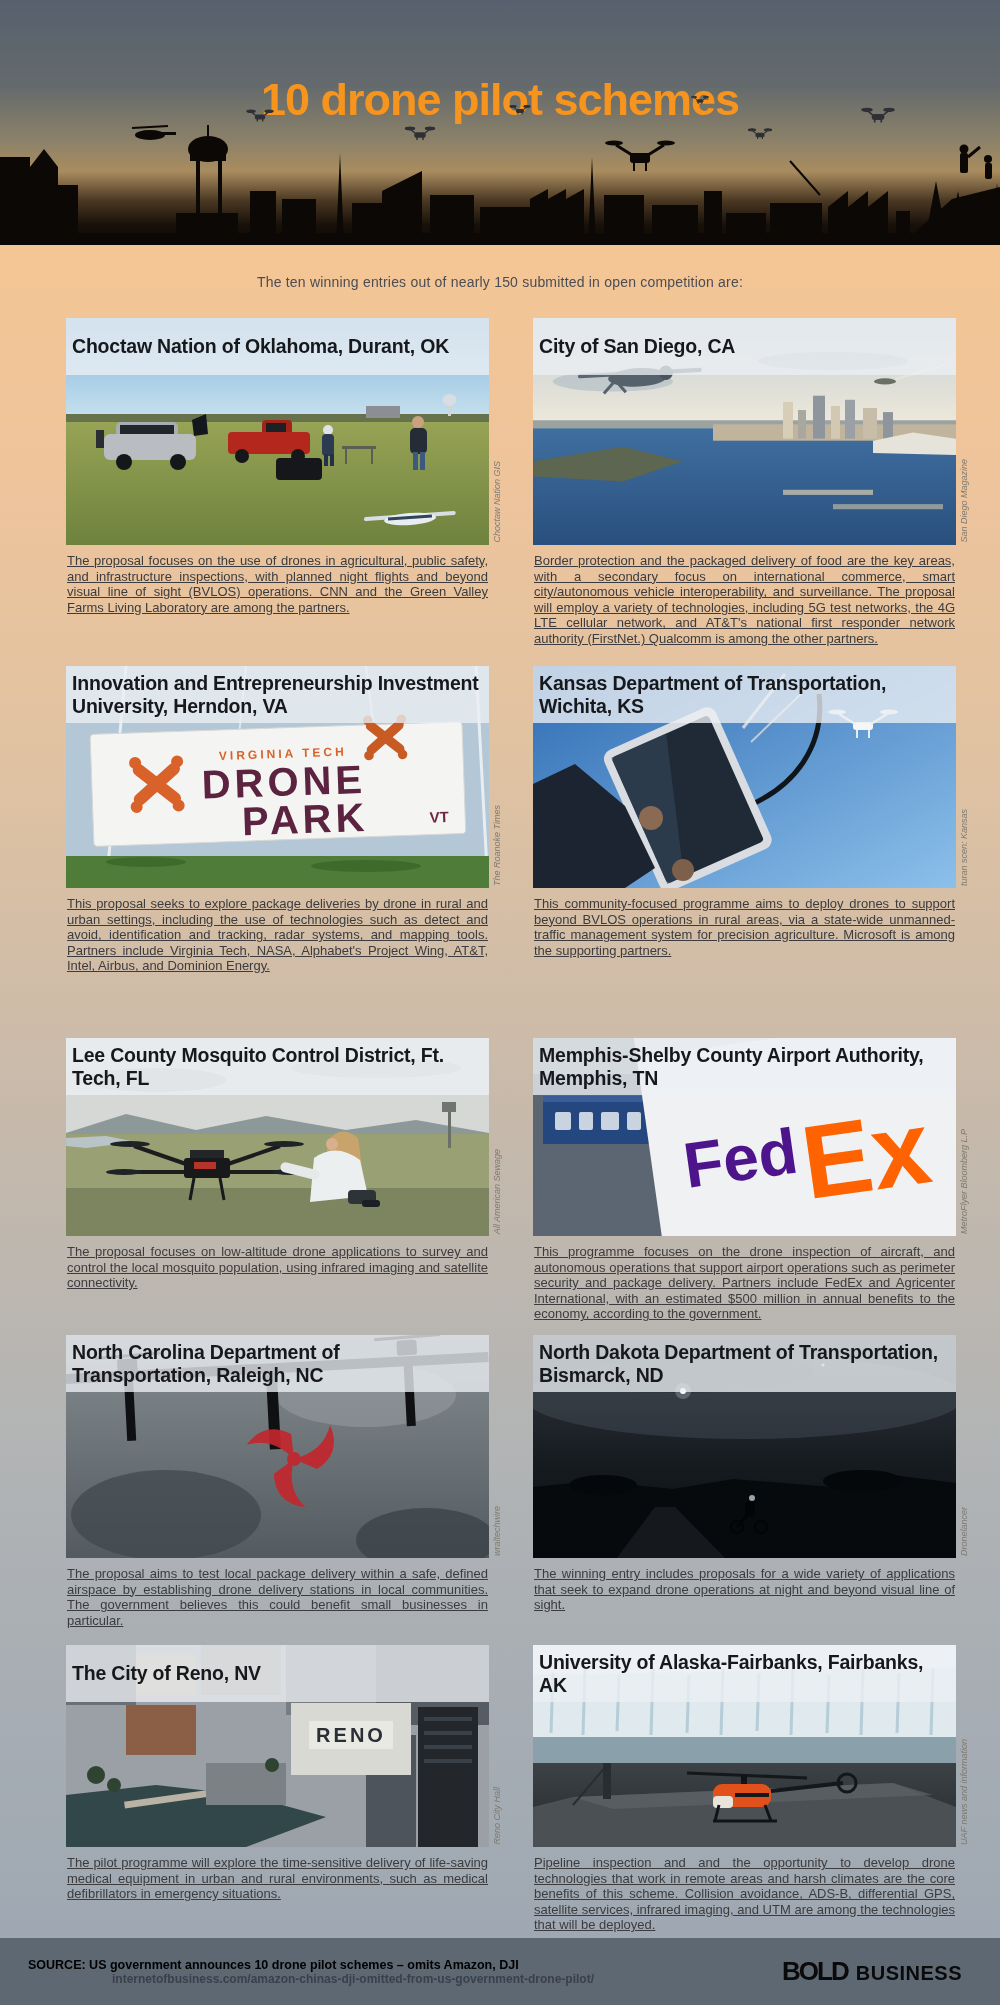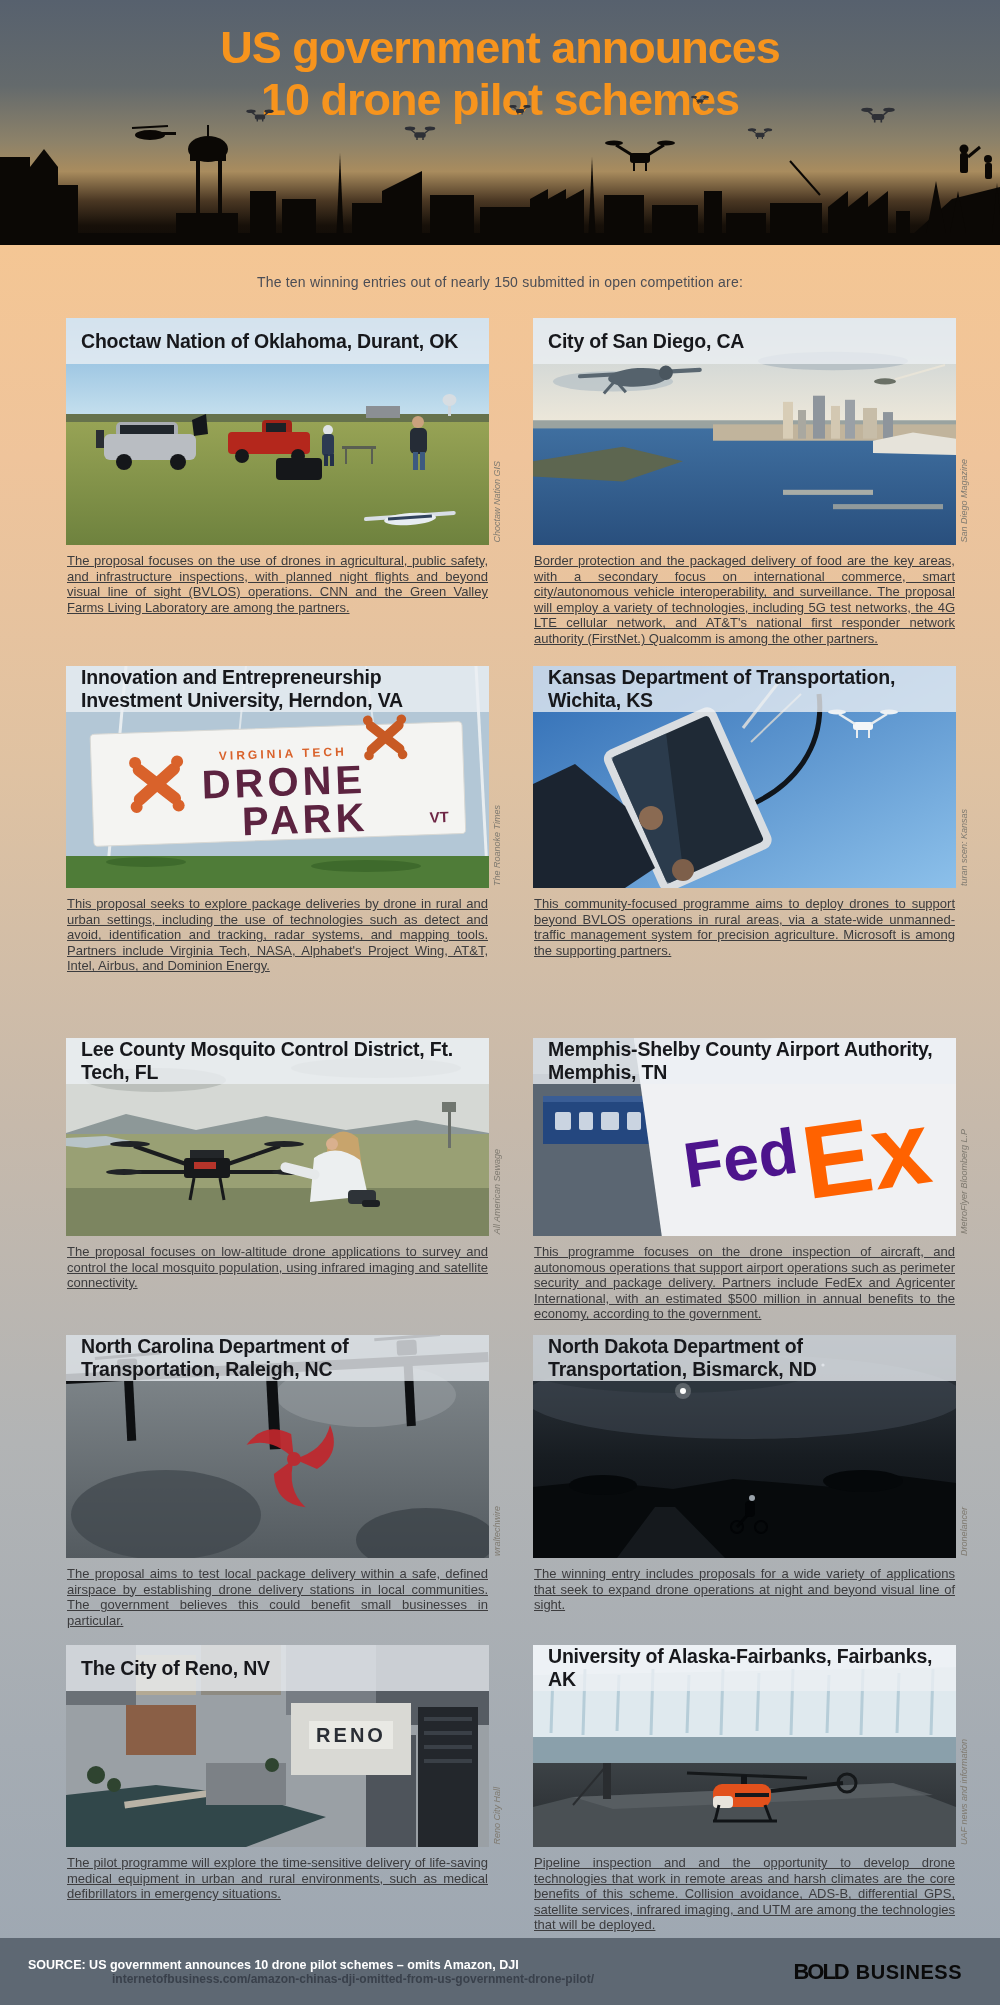--- a/index.html
+++ b/index.html
@@ -17,44 +17,44 @@
   .content{position:relative;width:100%;height:1760px;
     background:linear-gradient(180deg,#F4C694 0%,#EFC49B 12%,#DFC2A2 30%,#C6B9AB 50%,#B2B4B5 68%,#A5ACB3 85%,#9DA7B2 100%);}
   .intro{height:73px;display:flex;align-items:center;justify-content:center;
     color:#4b4d55;font-size:14px;font-weight:400;letter-spacing:.2px;}
   .row{display:flex;gap:44px;padding:0 44px 0 66px;}
   .row.r1{height:348px}.row.r2{height:372px}.row.r3{height:297px}.row.r4{height:310px}.row.r5{height:293px}
   .card{width:423px;}
   .photo{position:relative;width:100%;}
   .r1 .photo{height:227px}.r2 .photo{height:222px}.r3 .photo{height:198px}.r4 .photo{height:223px}.r5 .photo{height:202px}
   .photo .art{position:absolute;inset:0;width:100%;height:100%;display:block;}
-  .title-band{position:absolute;top:0;left:0;right:0;height:46px;background:rgba(236,240,244,.78);
-    display:flex;flex-direction:column;justify-content:center;padding:0 15px;z-index:2;}
+  .title-band{position:absolute;top:0;left:0;right:0;height:57px;background:rgba(236,240,244,.78);
+    display:flex;flex-direction:column;justify-content:center;padding:0 6px;z-index:2;}
   .title-band h2{margin:0;font-size:19.5px;font-weight:700;color:#17181c;line-height:1.17;letter-spacing:-.2px;}
   .credit{position:absolute;right:-13px;bottom:2px;writing-mode:vertical-rl;transform:rotate(180deg);
     font-size:9px;font-style:italic;color:#7f7a70;white-space:nowrap;z-index:3;}
   .bodytext{margin:0;padding:8px 1px 0 1px;font-size:13px;line-height:1.2;color:#3c3c3e;text-align:justify;text-decoration:underline;}
 
   
   .footer{position:absolute;left:0;bottom:0;width:100%;height:67px;background:#5E6873;
     display:flex;align-items:center;justify-content:space-between;padding:0 38px 0 28px;box-sizing:border-box;}
-  .src .l1{font-size:12.5px;font-weight:700;color:#ffffff;}
+  .src .l1{font-size:12.5px;font-weight:700;color:#000000;}
   .src .l2{font-size:12px;font-weight:700;color:#39404b;padding-left:84px;}
   .brand{display:flex;align-items:baseline;color:#0a0a0a;}
-  .brand .bold{font-size:22px;font-weight:900;letter-spacing:-2px;}
+  .brand .bold{font-size:26px;font-weight:900;letter-spacing:-2px;}
   .brand .business{font-size:20px;font-weight:800;margin-left:8px;letter-spacing:.5px;}
 </style>
 </head>
 <body>
 
 <div class="page">
 
   <div class="header">
     <h1>
-      <span>US government announces</span><br>
+      <br>
       <span>10 drone pilot schemes</span>
     </h1>
     <svg class="skyline" viewBox="0 0 1000 150" preserveAspectRatio="none">
       <defs>
         <g id="dr" fill="#2e3036" stroke="#2e3036" stroke-width="1.5">
           <rect x="-5" y="-2" width="10" height="4" rx="1.5"></rect>
           <line x1="-5" y1="-2" x2="-10" y2="-6"></line>
             <line x1="5" y1="-2" x2="10" y2="-6"></line>
           <ellipse cx="-10" cy="-6.5" rx="4.5" ry="1.2"></ellipse>
             <ellipse cx="10" cy="-6.5" rx="4.5" ry="1.2"></ellipse>

